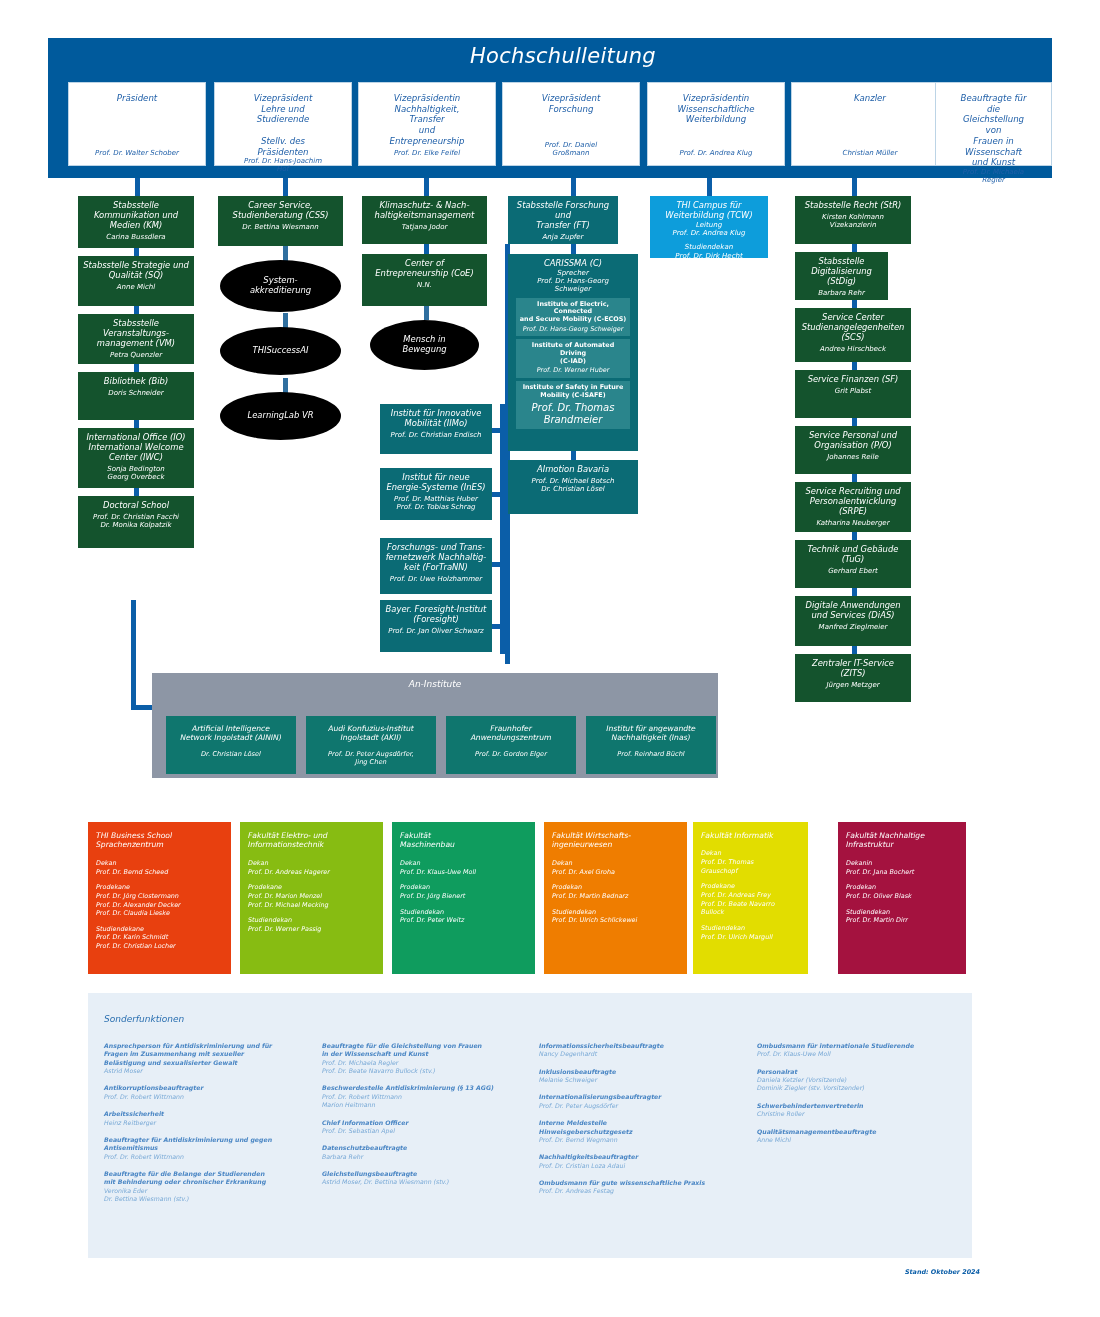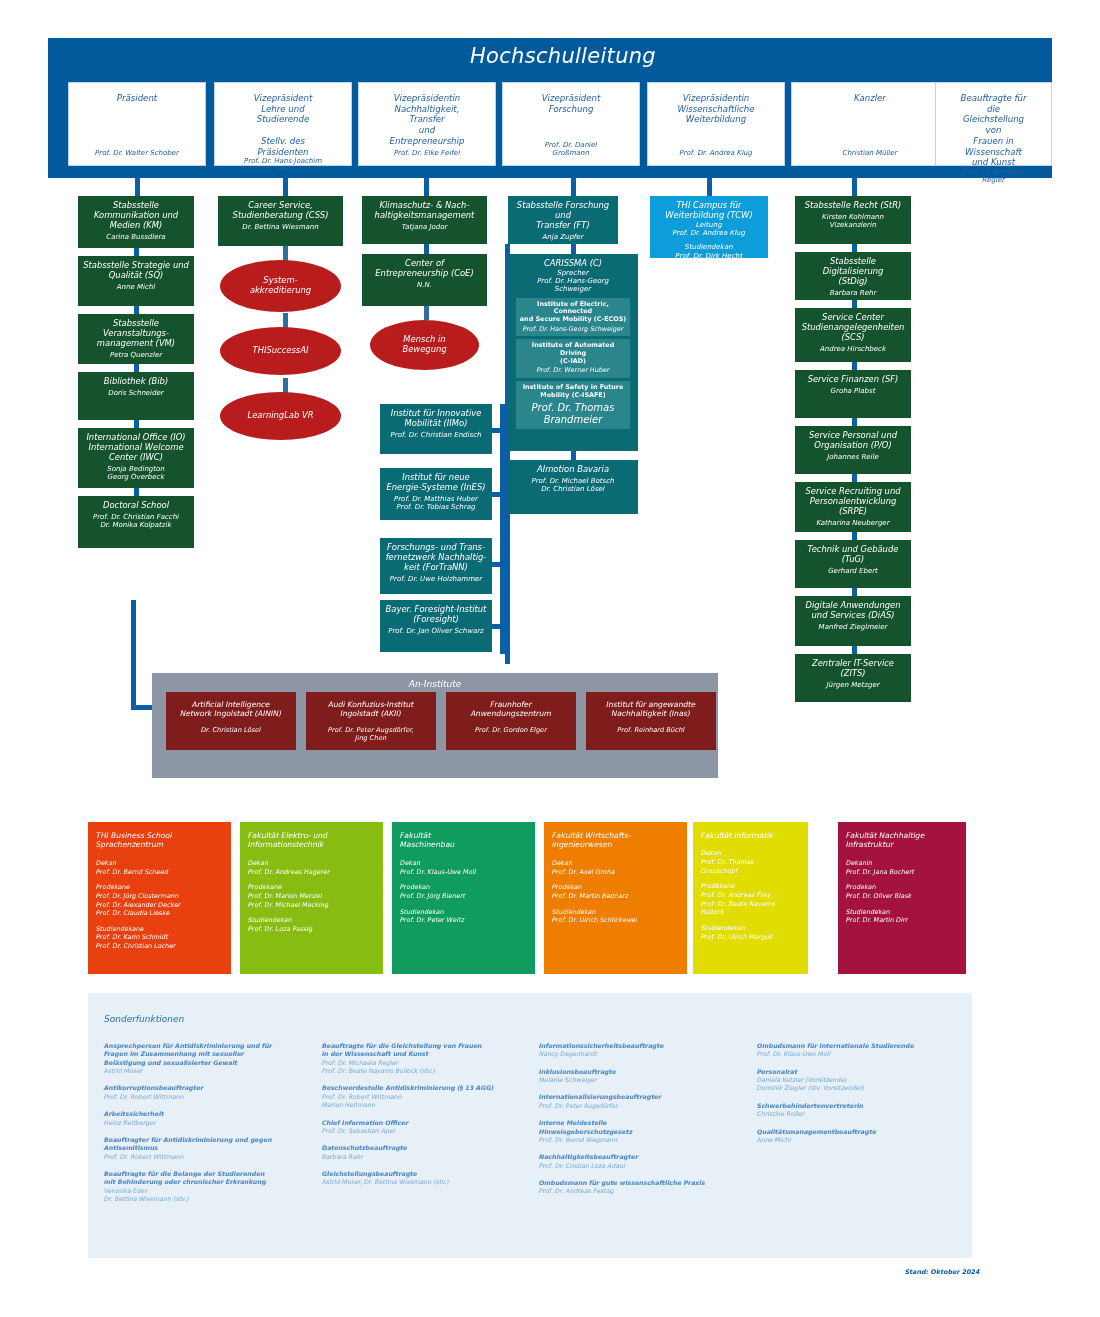--- a/index.html
+++ b/index.html
@@ -45,39 +45,39 @@
     padding: 10px 23px 8px;
   }
   .leader .t { font-size: 8.6px; line-height: 1.25; }
   .leader .n { font-size: 7.0px; }
 
   
   .c-blue   { background: #14532d; }
   .c-teal   { background: #0b6b75; }
   .c-teal2  { background: #2a858c; }
   .c-ltblue { background: #0d9ddb; }
-  .c-ellipse{ background: #b91c1c; border-radius: 50%; }
+  .c-ellipse{ background: #000000; border-radius: 50%; }
 
   
   .conn { position: absolute; background: #0b5ea8; }
   .conn-v { width: 5px; }
   .conn-h { height: 5px; }
 
   
   #aninstitute-panel {
     position: absolute; left: 152px; top: 673px;
     width: 566px; height: 105px; background: #8d96a5;
   }
   #aninstitute-title {
     position: absolute; left: 152px; top: 679px; width: 566px;
     text-align: center; color: #ffffff; font-size: 9px;
   }
   .ani-box {
-    position: absolute; top: 692px; height: 58px;
-    background: #7f1d1d; color: #ffffff; text-align: center;
+    position: absolute; top: 716px; height: 58px;
+    background: #0f766e; color: #ffffff; text-align: center;
     padding: 8px 5px; font-size: 7.6px; line-height: 1.2;
   }
   .ani-box .n { font-size: 6.6px; margin-top: 9px; }
 
   
   .fac {
     position: absolute; top: 822px; width: 140px; height: 152px;
     color: #ffffff; padding: 9px 8px; text-align: left;
     font-size: 6.4px; line-height: 1.35;
   }
@@ -281,31 +281,31 @@
         <div class="sub">Prof. Dr. Andrea Klug</div>
         <div class="sub" style="margin-top: 6px;">Studiendekan</div>
         <div class="sub">Prof. Dr. Dirk Hecht</div>
       </div>
     </div>
   <div id="col6">
       <div class="box c-blue" style="left: 795px; top: 196px; width: 116px; height: 48px;">
         <div class="t">Stabsstelle Recht (StR)</div>
         <div class="n">Kirsten Kohlmann<br>Vizekanzlerin</div>
       </div>
-      <div class="box c-blue" style="left: 795px; top: 252px; width: 116px; height: 48px;">
+      <div class="box c-blue" style="left: 795px; top: 252px; width: 93px; height: 48px;">
         <div class="t">Stabsstelle Digitalisierung<br>(StDig)</div>
         <div class="n">Barbara Rehr</div>
       </div>
       <div class="box c-blue" style="left: 795px; top: 308px; width: 116px; height: 54px;">
         <div class="t">Service Center<br>Studienangelegenheiten<br>(SCS)</div>
         <div class="n">Andrea Hirschbeck</div>
       </div>
       <div class="box c-blue" style="left: 795px; top: 370px; width: 116px; height: 48px;">
         <div class="t">Service Finanzen (SF)</div>
-        <div class="n">Groha Plabst</div>
+        <div class="n">Grit Plabst</div>
       </div>
       <div class="box c-blue" style="left: 795px; top: 426px; width: 116px; height: 48px;">
         <div class="t">Service Personal und<br>Organisation (P/O)</div>
         <div class="n">Johannes Reile</div>
       </div>
       <div class="box c-blue" style="left: 795px; top: 482px; width: 116px; height: 50px;">
         <div class="t">Service Recruiting und<br>Personalentwicklung (SRPE)</div>
         <div class="n">Katharina Neuberger</div>
       </div>
       <div class="box c-blue" style="left: 795px; top: 540px; width: 116px; height: 48px;">
@@ -368,21 +368,21 @@
           <span class="lbl">Dekan</span>
           <span class="lbl">Prof. Dr. Andreas Hagerer</span>
         </div>
         <div class="grp">
           <span class="lbl">Prodekane</span>
           <span class="lbl">Prof. Dr. Marion Menzel</span>
           <span class="lbl">Prof. Dr. Michael Mecking</span>
         </div>
         <div class="grp">
           <span class="lbl">Studiendekan</span>
-          <span class="lbl">Prof. Dr. Loza Passig</span>
+          <span class="lbl">Prof. Dr. Werner Passig</span>
         </div>
       </div>
       <div class="fac" style="left: 392px; width: 143px; background: rgb(15, 156, 94);">
         <div class="h">Fakultät<br>Maschinenbau</div>
         <div class="grp">
           <span class="lbl">Dekan</span>
           <span class="lbl">Prof. Dr. Klaus-Uwe Moll</span>
         </div>
         <div class="grp">
           <span class="lbl">Prodekan</span>

